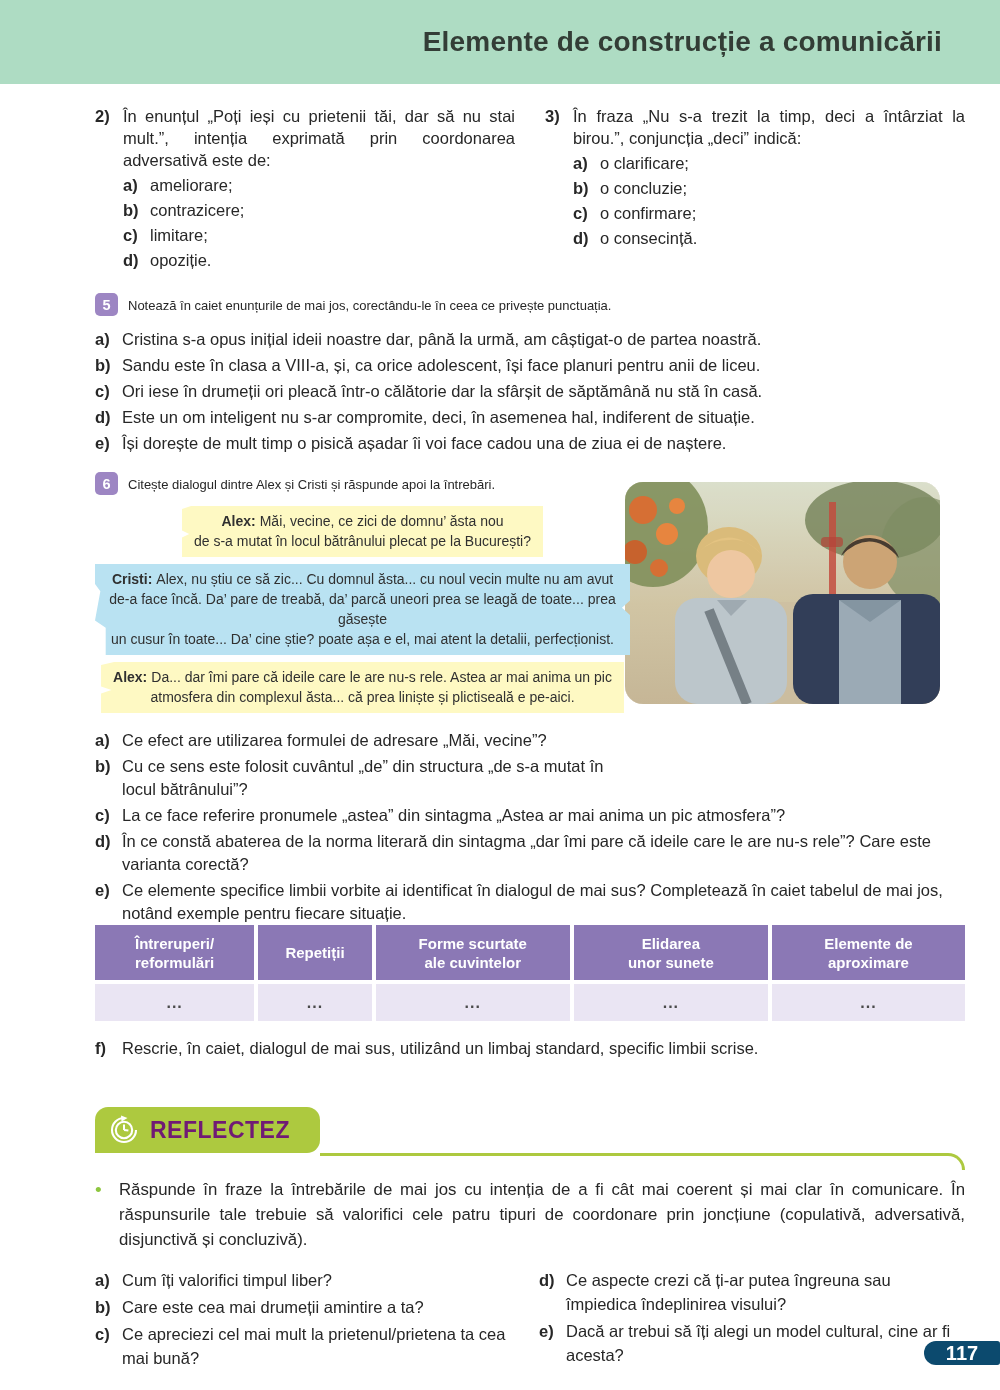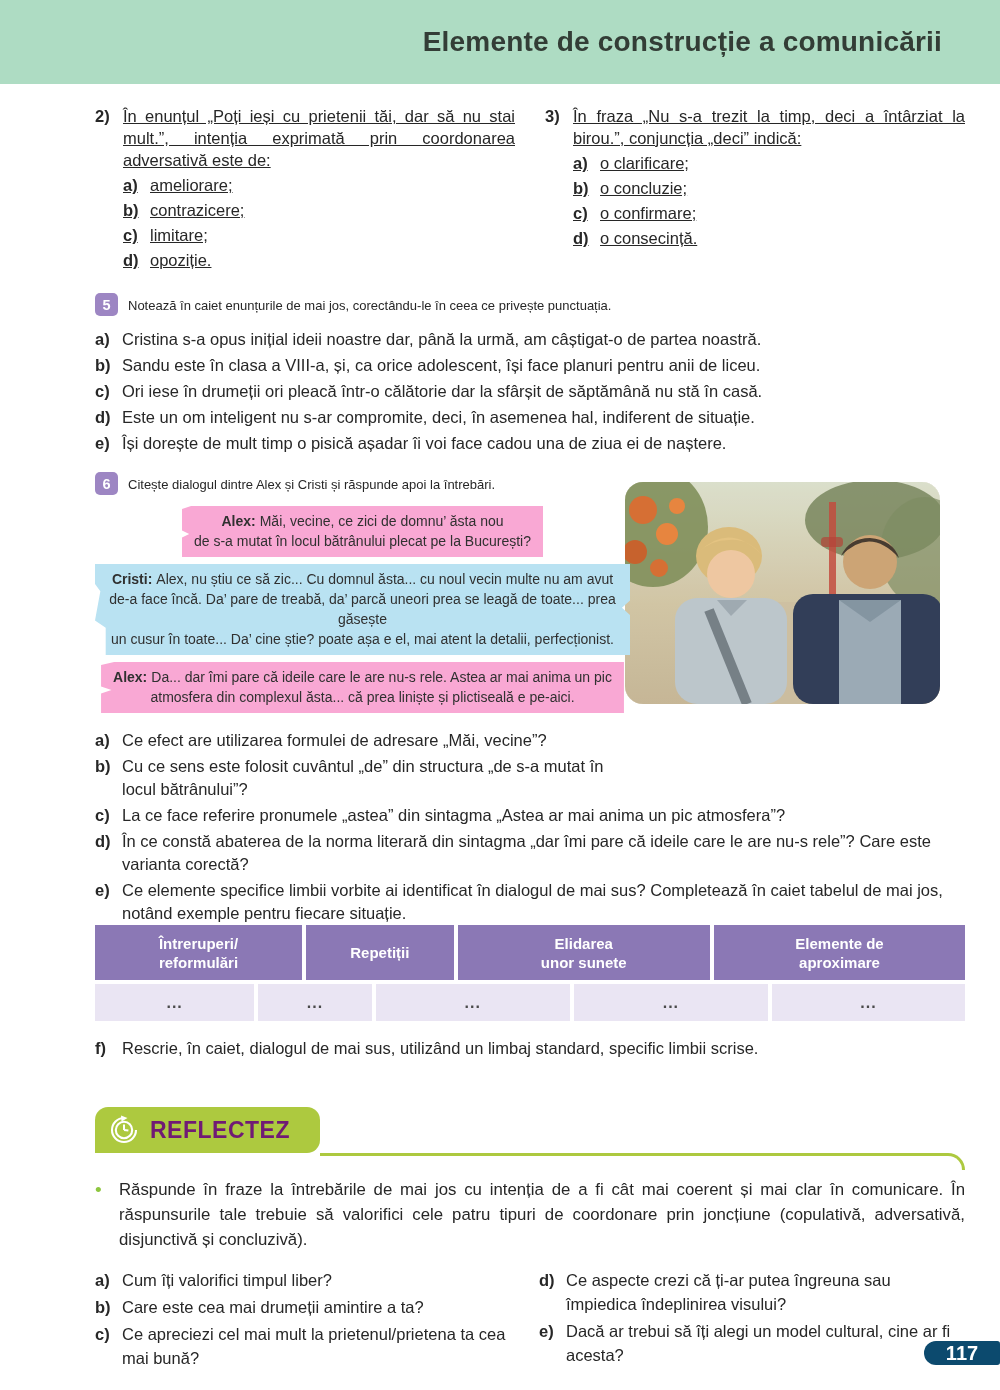--- a/index.html
+++ b/index.html
@@ -10,21 +10,21 @@
   
   .band { height:84px; background:#aedcc3; display:flex; align-items:center; justify-content:flex-end; padding-right:58px; }
   .band .title { font-size:28px; font-weight:bold; color:#333d36; letter-spacing:0.2px; }
 
   .content { width:870px; margin-left:95px; }
 
   
   .quiz-row { display:flex; gap:30px; margin-top:21px; }
   .quiz-col { flex:1; display:flex; }
   .qnum { flex:0 0 28px; font-weight:bold; font-size:16.5px; line-height:22px; }
-  .qbody { flex:1; font-size:16.5px; line-height:22px; text-align:justify;text-decoration:underline; }
+  .qbody { flex:1; font-size:16.5px; line-height:22px; text-align:justify; }
   .opt { display:flex; margin-top:3px; text-align:left; }
   .ltr { flex:0 0 27px; font-weight:bold; }
 
   
   .ex-head { display:flex; align-items:flex-start; }
   .num-badge { flex:0 0 23px; height:23px; background:#9d86c3; border-radius:5px; color:#fff;
                font-weight:bold; font-size:14.5px; display:flex; align-items:center; justify-content:center; margin-right:10px; }
   .ex-title { font-size:13px; line-height:23px; padding-top:1px; }
 
   .ex5 { margin-top:22px; }
@@ -34,21 +34,21 @@
   
   .ex6 { margin-top:17px; position:relative; }
   .photo-boys { position:absolute; top:10px; right:25px; width:315px; height:222px; border-radius:18px;
                 overflow:hidden; box-shadow: inset 0 0 0 3px #ffffff; background:#cfc4a8; }
   .photo-boys svg { display:block; }
 
   .dialogue { width:535px; margin-top:10px; }
   .bubble { width:fit-content; margin:7px auto; padding:5px 12px 6px; text-align:center;
             font-size:14px; line-height:20px; color:#303030; }
   .bubble b { margin-right:4px; }
-  .bub-green { background:#f9a8d4; clip-path: polygon(2.5% 0,100% 0,100% 100%,0 100%,0 62%,2% 55%,0 48%,0 6%); }
+  .bub-green { background:#fef9c3; clip-path: polygon(2.5% 0,100% 0,100% 100%,0 100%,0 62%,2% 55%,0 48%,0 6%); }
   .bub-blue  { background:#b9e2f2; clip-path: polygon(0 0,100% 0,100% 40%,98.5% 48%,100% 56%,100% 100%,2% 100%,2% 70%,0 62%,1% 30%,0 22%); }
 
   .ex6-qs { margin-top:16px; }
   .ex6-qs .li-row { line-height:23px; margin-top:3px; }
   .narrow .qtext { max-width:492px; }
 
   
   .tbl { display:flex; flex-direction:column; gap:4px; }
   .tr { display:flex; gap:4px; }
   .cell { flex-grow:1; flex-basis:0; }
@@ -252,20 +252,22 @@
           <span class="ltr">e)</span>
           <span class="qtext">Ce elemente specifice limbii vorbite ai identificat în dialogul de mai sus? Completează în caiet tabelul de mai jos, notând exemple pentru fiecare situație.</span>
         </div>
       </div>
 
       <div class="tbl">
         <div class="tr">
           <div class="cell th c1">Întreruperi/
 reformulări</div>
           <div class="cell th c2">Repetiții</div>
+          <div class="cell th c3">Forme scurtate
+ale cuvintelor</div>
           <div class="cell th c4">Elidarea
 unor sunete</div>
           <div class="cell th c5">Elemente de
 aproximare</div>
         </div>
         <div class="tr">
           <div class="cell td c1">...</div>
           <div class="cell td c2">...</div>
           <div class="cell td c3">...</div>
           <div class="cell td c4">...</div>

